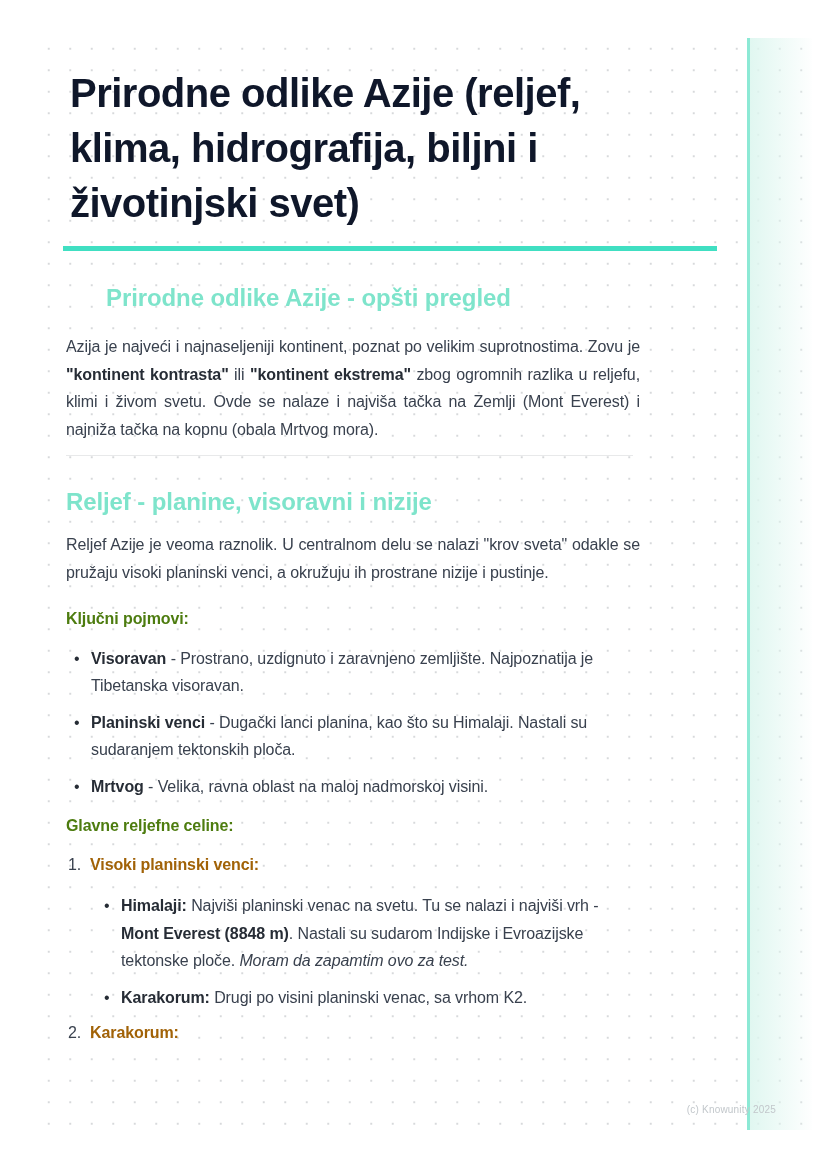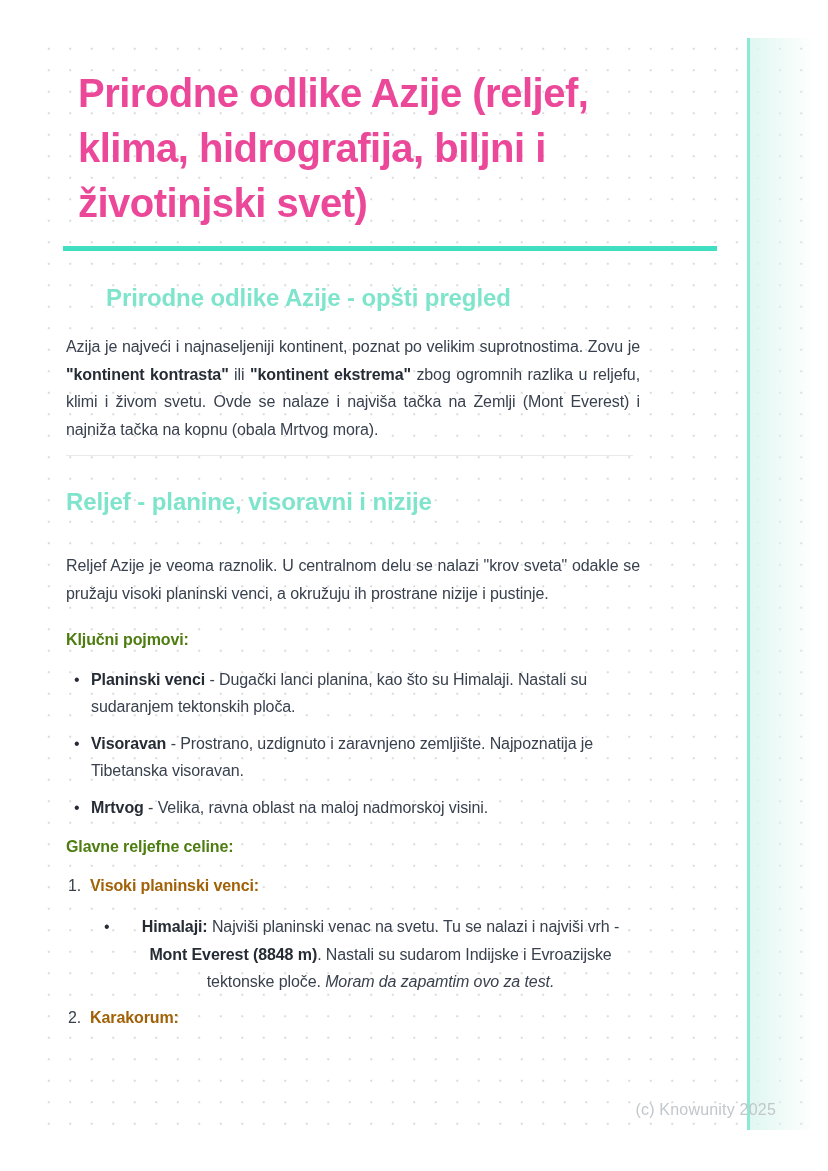--- a/index.html
+++ b/index.html
@@ -27,66 +27,66 @@
     position: absolute; left: 750px; top: 38px;
     width: 62px; height: 1092px;
     background: linear-gradient(90deg, rgba(221,246,239,0.9), rgba(245,252,250,0.12));
   }
   .content {
     position: absolute; left: 66px; top: 0;
     width: 574px;
     font-size: 16px; line-height: 27.5px; letter-spacing: -0.1px;
   }
   .doc-title {
-    margin: 66px 0 0 12px;
+    margin: 66px 0 0 4px;
     width: 690px;
-    color: #ec4899;
+    color: #0f172a;
     font-size: 40px; line-height: 55px;
     font-weight: 700; letter-spacing: -0.5px;
   }
   .title-rule {
     margin: 15px 0 0 -3px;
     width: 654px; height: 5px;
     background: #40dfc2;
   }
   .sec-heading {
     margin: 0;
     color: #7ee4cb;
     font-size: 24px; line-height: 30px;
     font-weight: 700;
   }
   .sec-heading.first { margin-top: 32px; margin-left: 40px; }
   .sec-heading.second { margin-top: 31px; }
   .para { margin: 20px 0 0; text-align: justify; }
-  .para.p2 { margin-top: 35px; }
+  .para.p2 { margin-top: 14px; }
   .divider {
     margin-top: 12px;
     width: 567px; height: 1px;
     background: #e8e9ea;
   }
   .bold-label { margin: 19px 0 0; font-weight: 700; color: #4d7c0f; }
   .bold-label.relief { margin-top: 12px; }
   .seg-b { font-weight: 700; color: #262c35; }
   .seg-i { font-style: italic; }
   ul.blist { margin: 12px 0 0; padding: 0; list-style: none; }
   ul.blist > li { position: relative; padding-left: 25px; margin-top: 9px; }
   ul.blist > li:first-child { margin-top: 0; }
   ul.blist > li::before { content: "\2022"; position: absolute; left: 8px; top: 0; color: #262c35; }
   ol.olist { margin: 11px 0 0; padding: 0; list-style: none; }
   ol.olist > li + li { margin-top: 8px; }
   .num-row { position: relative; padding-left: 24px; }
   .num-label { position: absolute; left: 2px; top: 0; }
   .num-title { font-weight: 700; color: #a16207; }
   ul.nlist { margin: 14px 0 0; padding: 0; list-style: none; }
   ul.nlist > li { position: relative; padding-left: 55px; margin-top: 9px; }
-  ul.nlist > li:first-child { margin-top: 0; text-align: center; }
+  ul.nlist > li:first-child { margin-top: 0; }
   ul.nlist > li::before { content: "\2022"; position: absolute; left: 38px; top: 0; color: #262c35; }
   .footer-copyright {
     position: absolute; top: 1103px; right: 52px;
-    font-size: 16px; line-height: 14px;
+    font-size: 10px; line-height: 14px;
     color: #c2c7cb; letter-spacing: 0.2px;
   }
 </style>
 </head>
 <body>
 
 <div class="dot-grid"></div>
 <div class="accent-stripe"></div>
 <div class="accent-vline"></div>
 
@@ -99,35 +99,36 @@
   <p class="para"><span>Azija je najveći i najnaseljeniji kontinent, poznat po velikim suprotnostima. Zovu je </span><span class="seg-b">"kontinent kontrasta"</span><span> ili </span><span class="seg-b">"kontinent ekstrema"</span><span> zbog ogromnih razlika u reljefu, klimi i živom svetu. Ovde se nalaze i najviša tačka na Zemlji (Mont Everest) i najniža tačka na kopnu (obala Mrtvog mora).</span></p>
 
   <div class="divider"></div>
 
   <h2 class="sec-heading second">Reljef - planine, visoravni i nizije</h2>
   <p class="para p2"><span>Reljef Azije je veoma raznolik. U centralnom delu se nalazi "krov sveta" odakle se pružaju visoki planinski venci, a okružuju ih prostrane nizije i pustinje.</span></p>
 
   <p class="bold-label">Ključni pojmovi:</p>
 
   <ul class="blist">
+    <li><span class="seg-b">Visoravan</span><span> - Prostrano, uzdignuto i zaravnjeno zemljište. Najpoznatija je Tibetanska visoravan.</span></li>
     <li><span class="seg-b">Planinski venci</span><span> - Dugački lanci planina, kao što su Himalaji. Nastali su sudaranjem tektonskih ploča.</span></li>
-    <li><span class="seg-b">Visoravan</span><span> - Prostrano, uzdignuto i zaravnjeno zemljište. Najpoznatija je Tibetanska visoravan.</span></li>
     <li><span class="seg-b">Mrtvog</span><span> - Velika, ravna oblast na maloj nadmorskoj visini.</span></li>
   </ul>
 
   <p class="bold-label relief">Glavne reljefne celine:</p>
 
   <ol class="olist">
     <li>
       <div class="num-row">
         <span class="num-label">1.</span>
         <span class="num-title">Visoki planinski venci:</span>
       </div>
       <ul class="nlist">
         <li><span class="seg-b">Himalaji:</span><span> Najviši planinski venac na svetu. Tu se nalazi i najviši vrh - </span><span class="seg-b">Mont Everest (8848 m)</span><span>. Nastali su sudarom Indijske i Evroazijske tektonske ploče. </span><span class="seg-i">Moram da zapamtim ovo za test.</span></li>
+        <li><span class="seg-b">Karakorum:</span><span> Drugi po visini planinski venac, sa vrhom K2.</span></li>
       </ul>
     </li>
     <li>
       <div class="num-row">
         <span class="num-label">2.</span>
         <span class="num-title">Karakorum:</span>
       </div>
     </li>
   </ol>
 

